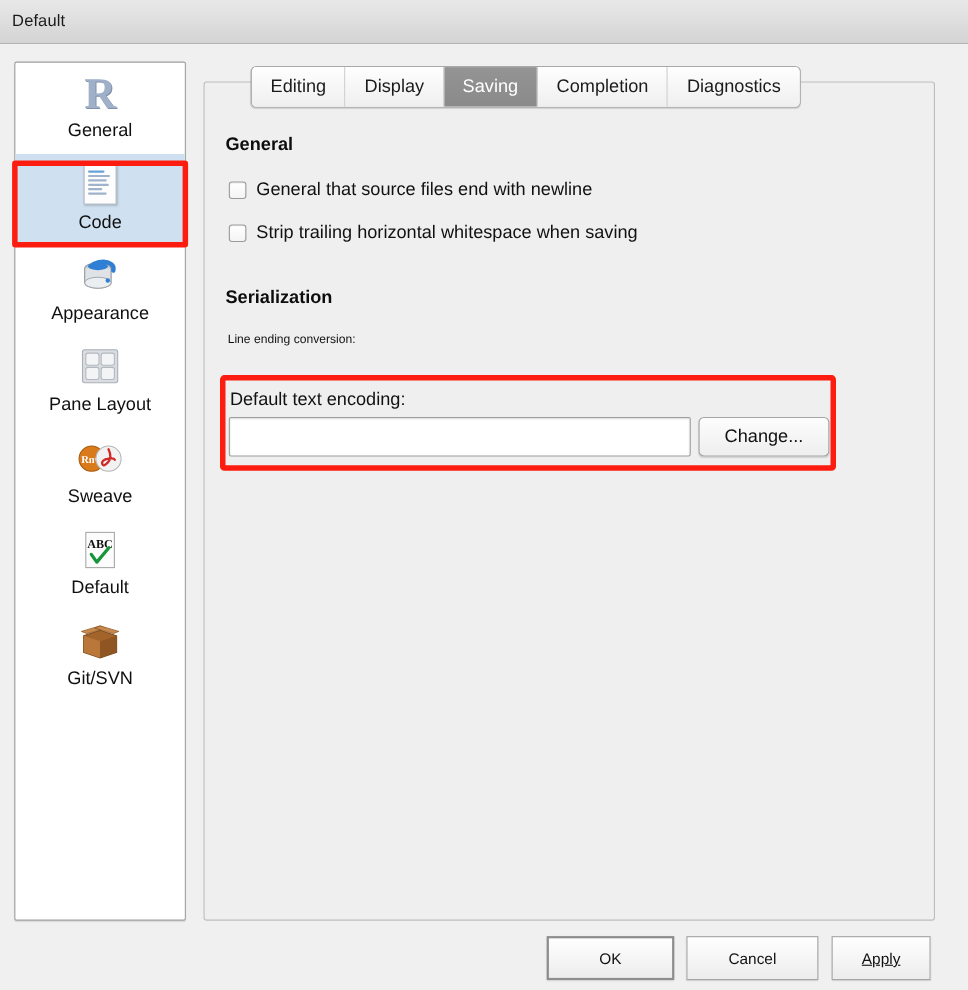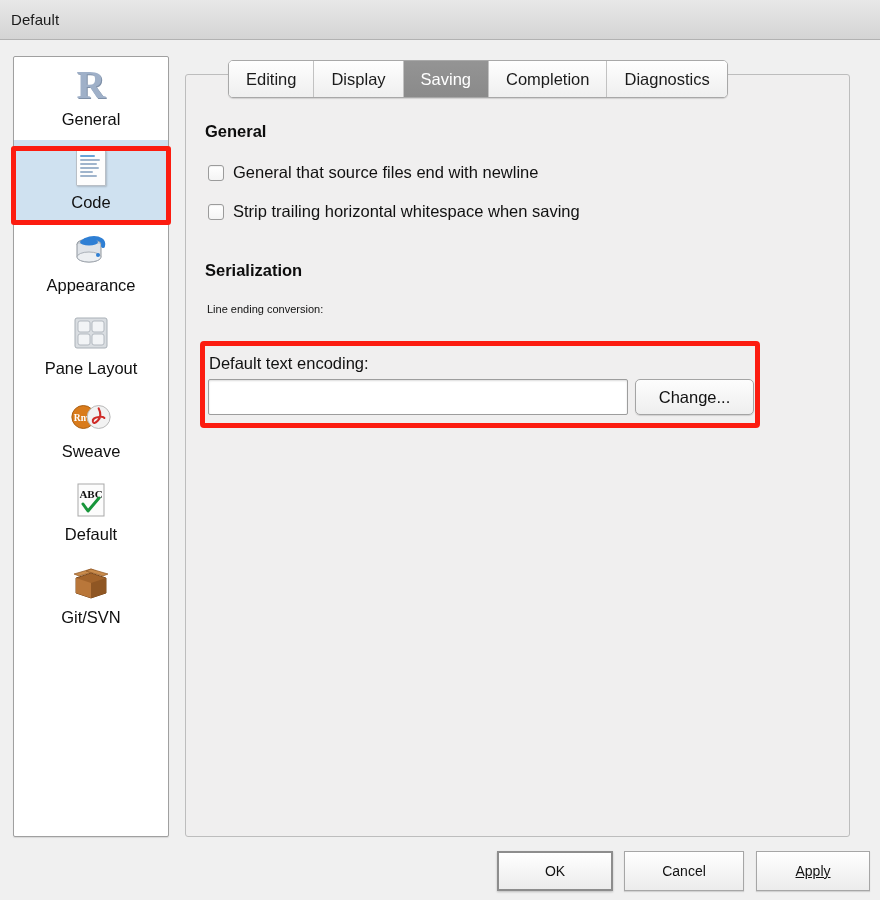--- a/index.html
+++ b/index.html
@@ -269,21 +269,21 @@
     display: flex;
     align-items: center;
     justify-content: center;
   }
   #btn-ok {
     left: 497px; top: 851px; width: 116px;
     border: 2px solid #8d8d8d;
     box-shadow: 0 1px 2px rgba(0,0,0,0.22);
   }
   #btn-cancel { left: 624px; top: 851px; width: 120px; text-align: center; }
-  #btn-apply  { left: 756px; top: 851px; width: 114px; text-decoration: underline; }
+  #btn-apply  { left: 756px; top: 851px; width: 90px; text-decoration: underline; }
 
   
   .icon-r {
     font-family: "Liberation Serif", serif;
     font-weight: bold;
     font-size: 40px;
     line-height: 40px;
     color: #9fb0c8;
     text-shadow: 1px 1px 0 #7f90a8, 0 0 1px #ffffff;
     letter-spacing: 0;

